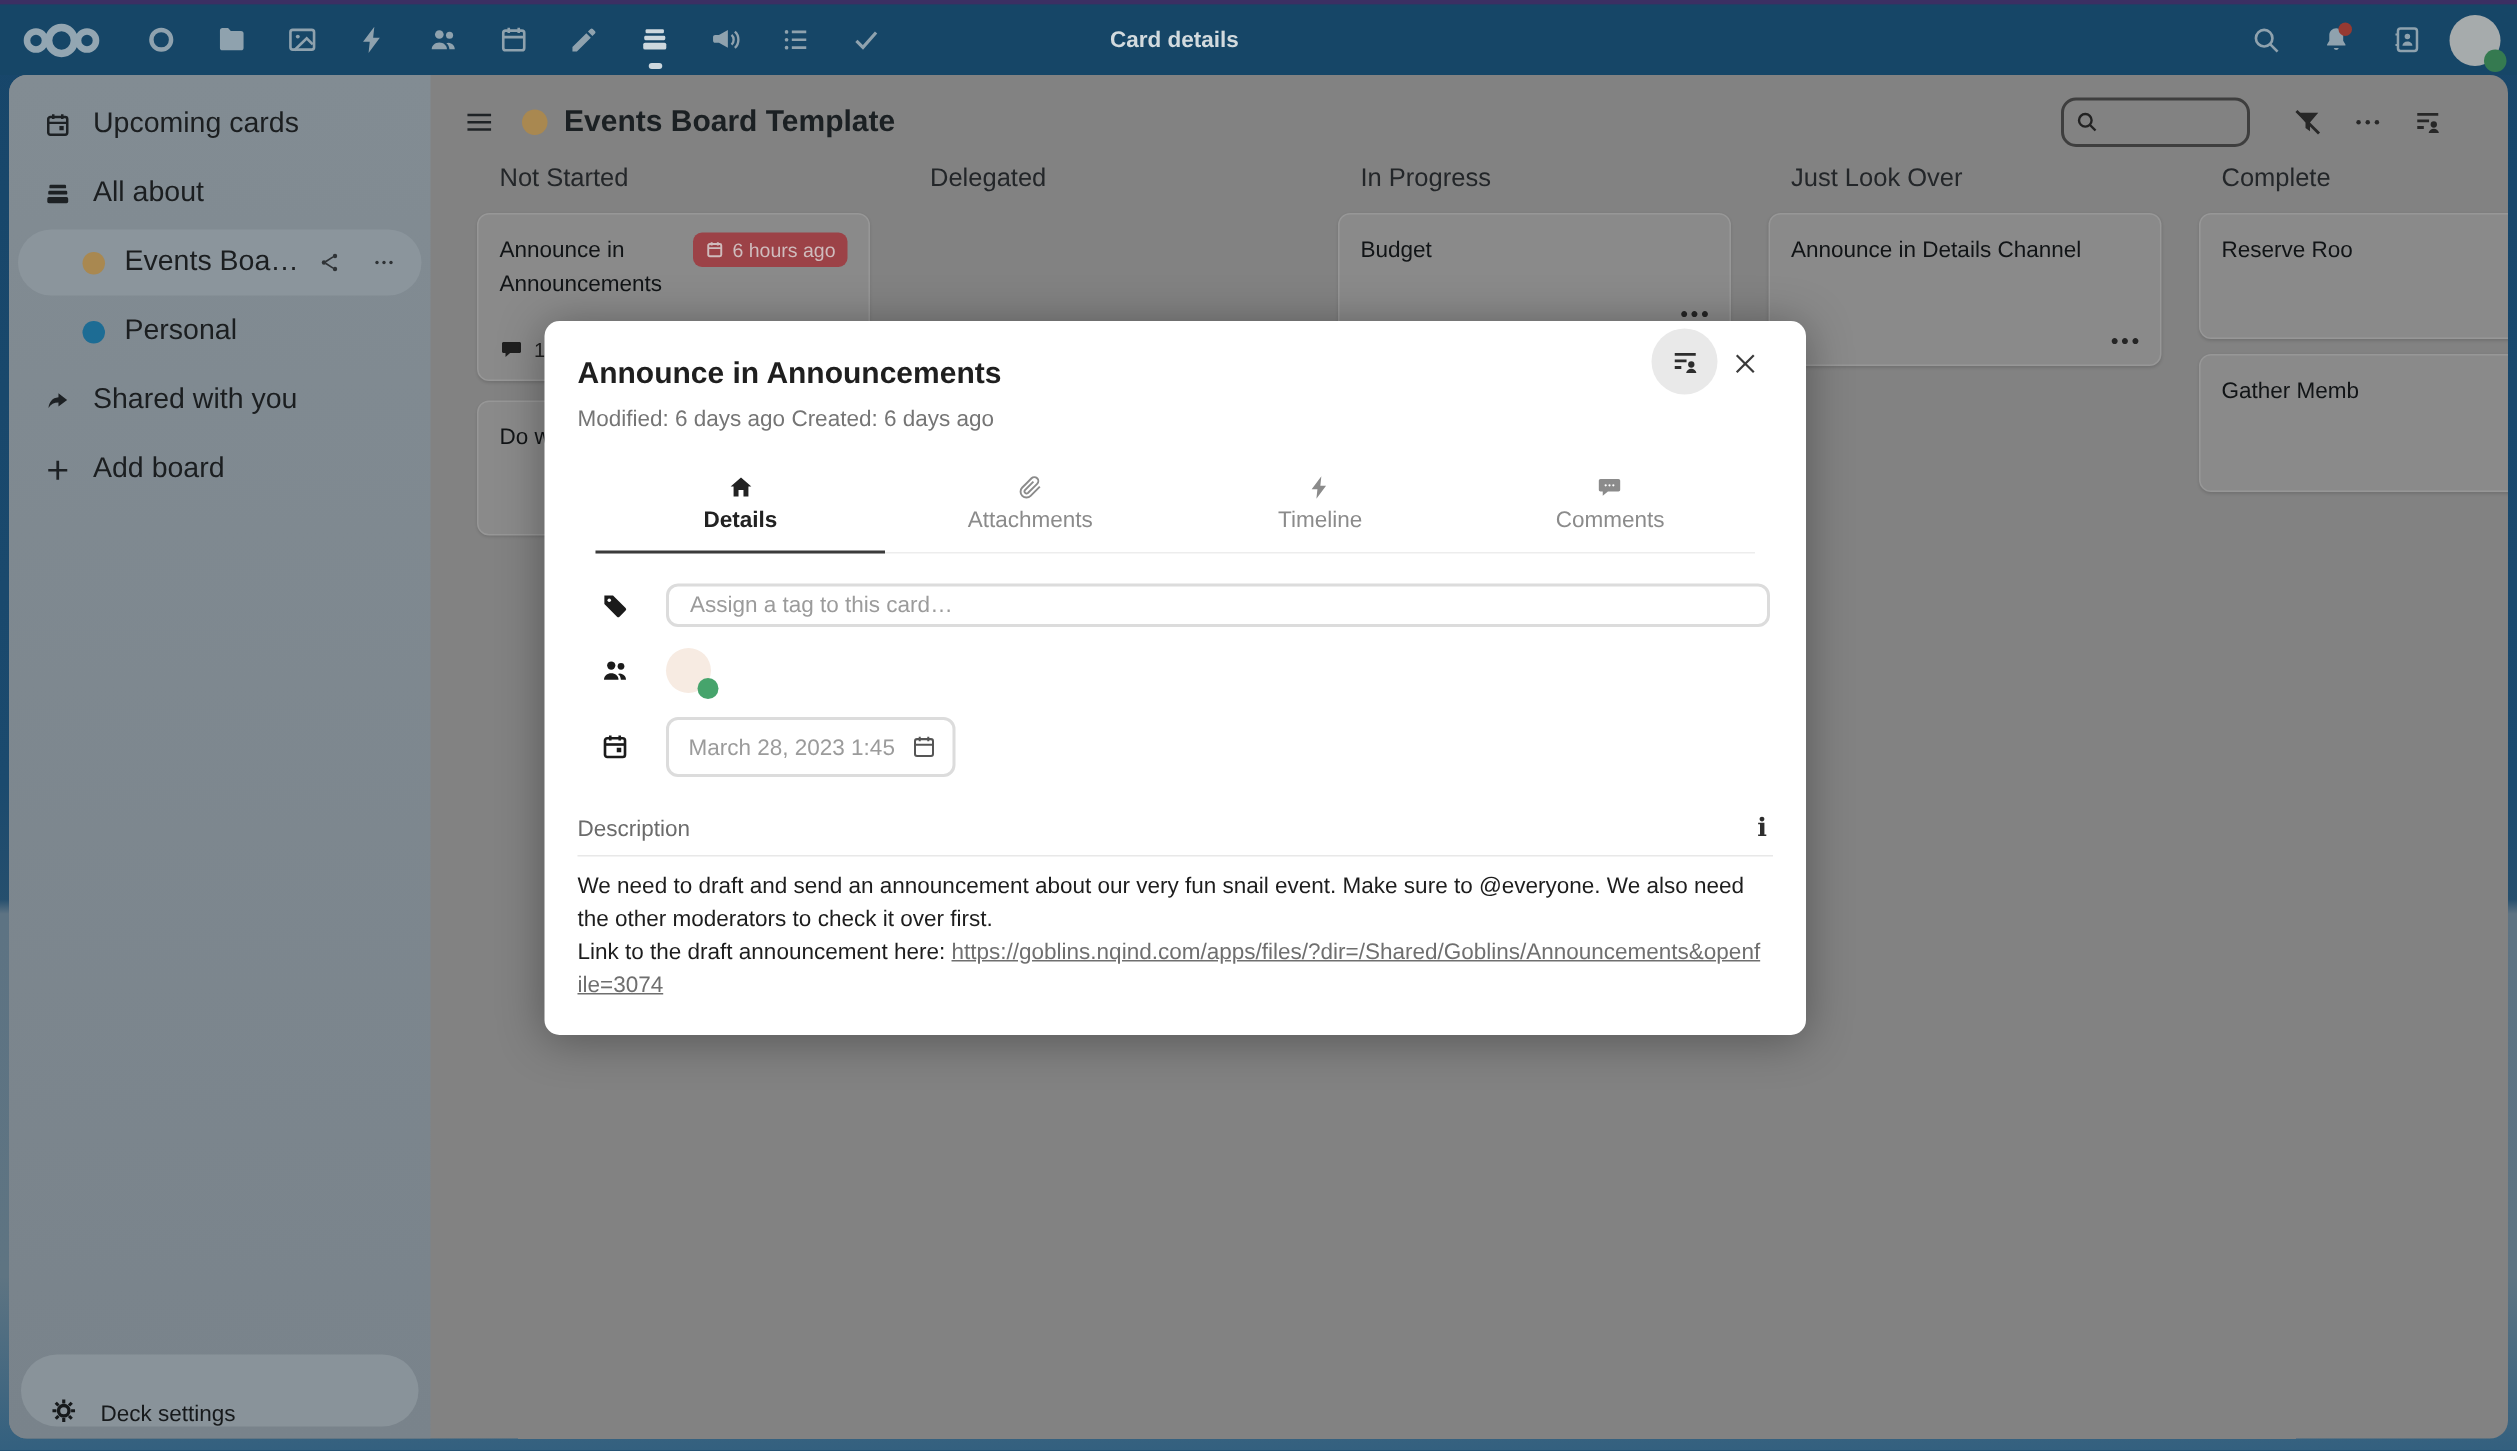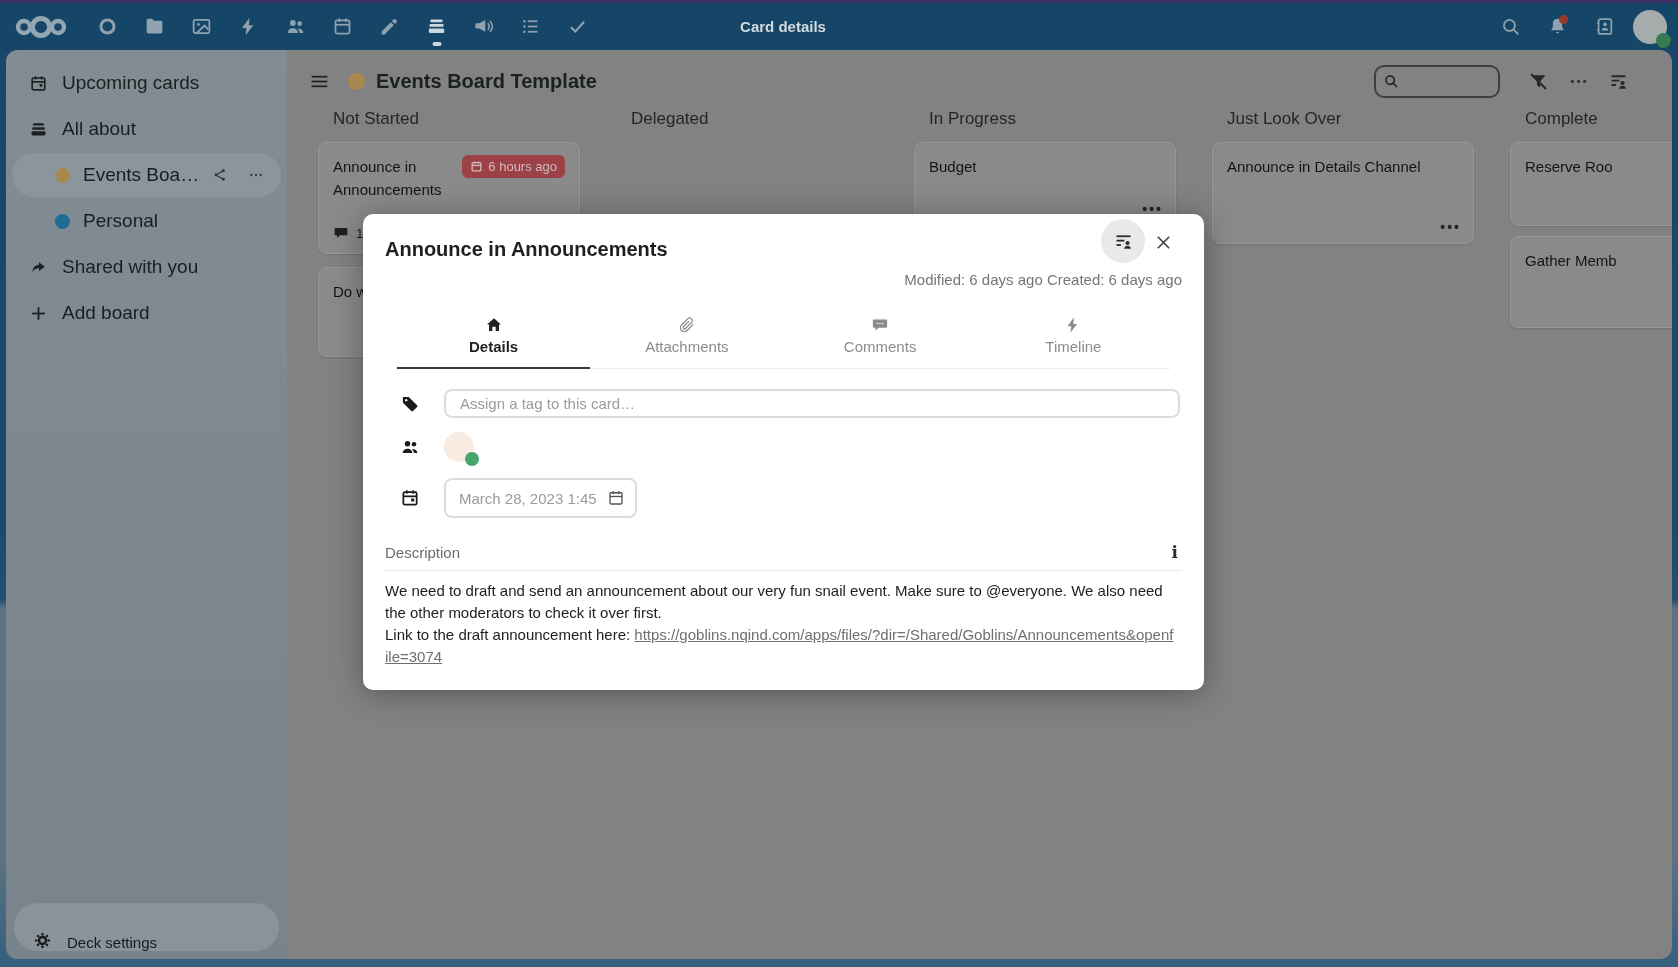--- a/index.html
+++ b/index.html
@@ -54,40 +54,40 @@
   .board-header{ display:flex; align-items:center; padding:13px 20px 4px 22px; }
   .hamburger{ background:none; border:none; color:#1f2326; cursor:pointer; width:26px; height:26px;}
   .board-dot{ width:17px; height:17px; margin:0 11px 0 13px;}
   .board-title{ font-size:20px; font-weight:bold; color:#1b2023;}
   .bh-right{ margin-left:auto; display:flex; align-items:center; padding-right:14px;}
   .board-search{ width:126px; height:33px; border:2px solid #3e3e3e; border-radius:10px; background:transparent;
     display:flex; align-items:center; padding-left:7px; margin-right:18px;}
   .board-search input{ border:none; background:transparent; outline:none; width:90px; font-size:13px; color:#222;}
   .toolbtn{ background:none; border:none; color:#272727; width:40px; height:36px;
     display:flex; align-items:center; justify-content:center; cursor:pointer;}
-  .columns{ display:flex; padding:6px 0 0 31px; flex:1; align-items:flex-start;gap:11px;}
+  .columns{ display:flex; padding:6px 0 0 31px; flex:1; align-items:flex-start;}
   .column{ width:262px; margin-right:25px; flex:0 0 auto;}
   .col-title{ font-size:17px; font-weight:500; color:#232629; margin:0 0 13px 15px;}
   .card{ background:#8a8a8a; border:1px solid #979797; border-radius:8px; padding:12px 14px;
     margin-bottom:13px; position:relative; color:#141414; cursor:pointer;
     box-shadow:0 1px 2px rgba(0,0,0,.12);}
   .card-title{ font-size:15px; line-height:23px; color:#111416;}
   .badge{ float:right; display:flex; align-items:center; gap:5px; background:#9c4247; color:#cfbcbd;
     border-radius:6px; padding:4px 8px; font-size:13px; margin-left:8px;}
   .badge .ic-sm{ width:13px; height:13px;}
   .card-foot{ display:flex; align-items:center; gap:7px; margin-top:24px; color:#1f1f1f; font-size:13.5px;}
   .card-menu{ position:absolute; right:12px; bottom:8px; background:none; border:none; color:#252525;
     letter-spacing:2px; font-size:14px; font-weight:bold; cursor:pointer;}
   .h84{min-height:84px;} .h104{min-height:104px;} .h92{min-height:92px;} .h90{min-height:90px;} .h102{min-height:102px;}
   .nowrap{ white-space:nowrap; }
   
   .modal{ position:fixed; left:363px; top:214px; width:841px; height:476px; background:#fff;
     border-radius:10px; box-shadow:0 3px 30px rgba(0,0,0,.35); z-index:40; padding:24px 22px 0 22px;}
   .modal-title{ font-size:20px; font-weight:bold; color:#1f1f1f;}
-  .modal-meta{ font-size:15px; color:#757575; margin-top:10px;text-align:right;}
+  .modal-meta{ font-size:15px; color:#757575; margin-top:10px;}
   .modal-actionbtn{ position:absolute; top:5px; right:59px; width:44px; height:44px; border-radius:50%;
     background:#e9e9e9; border:none; color:#2e2e2e; display:flex; align-items:center; justify-content:center; cursor:pointer;}
   .modal-close{ position:absolute; top:17px; right:30px; width:22px; height:22px; background:none; border:none;
     color:#3a3a3a; display:flex; align-items:center; justify-content:center; cursor:pointer;}
   .tabs{ display:flex; margin:22px 12px 0 12px; border-bottom:1px solid #ededed;}
   .tab{ flex:1; background:none; border:none; cursor:pointer; padding:6px 0 12px 0;
     display:flex; flex-direction:column; align-items:center; gap:4px; color:#8b8b8b; font-size:15px;
     border-bottom:2px solid transparent; margin-bottom:-1px;}
   .tab .ic{ width:18px; height:18px;}
   .tab.active{ color:#222; font-weight:bold; border-bottom:2px solid #3b3b3b;}
@@ -447,32 +447,32 @@
       <span>Details</span>
     </button>
     <button class="tab">
       <svg class="ic" viewBox="0 0 24 24">
           <path d="M20.3 11.2l-8.2 8.2a5.2 5.2 0 0 1-7.4-7.4l8.2-8.2a3.5 3.5 0 0 1 5 5l-8.2 8.1a1.85 1.85 0 0 1-2.6-2.6l7.5-7.5" fill="none" stroke="currentColor" stroke-width="1.7"></path>
         </svg>
       <span>Attachments</span>
     </button>
     <button class="tab">
       <svg class="ic" viewBox="0 0 24 24">
+          <path fill="currentColor" d="M13.2 2L4.6 13.6h5.1L8.8 22l8.6-11.5h-5.1z"></path>
+        </svg>
+      <span>Timeline</span>
+    </button>
+    <button class="tab">
+      <svg class="ic" viewBox="0 0 24 24">
           <path fill="currentColor" d="M4 4.5h16c.8 0 1.5.7 1.5 1.5v8c0 .8-.7 1.5-1.5 1.5h-9.4L6 19.4v-3.9H4c-.8 0-1.5-.7-1.5-1.5V6c0-.8.7-1.5 1.5-1.5z"></path>
           <circle cx="8.6" cy="10" r="1" fill="#fff"></circle>
           <circle cx="12" cy="10" r="1" fill="#fff"></circle>
           <circle cx="15.4" cy="10" r="1" fill="#fff"></circle>
         </svg>
       <span>Comments</span>
-    </button>
-    <button class="tab">
-      <svg class="ic" viewBox="0 0 24 24">
-          <path fill="currentColor" d="M13.2 2L4.6 13.6h5.1L8.8 22l8.6-11.5h-5.1z"></path>
-        </svg>
-      <span>Timeline</span>
     </button>
   </div>
 
   <div class="form-row tag-row">
     <svg class="row-ic" viewBox="0 0 24 24">
         <path fill="currentColor" d="M3.5 3.5h6.9l10.1 10.1a1.4 1.4 0 0 1 0 2l-4.9 4.9a1.4 1.4 0 0 1-2 0L3.5 10.4z"></path>
         <circle cx="7.4" cy="7.4" r="1.4" fill="#fff"></circle>
       </svg>
     <input class="tag-input" type="text" placeholder="Assign a tag to this card…" style="">
   </div>

